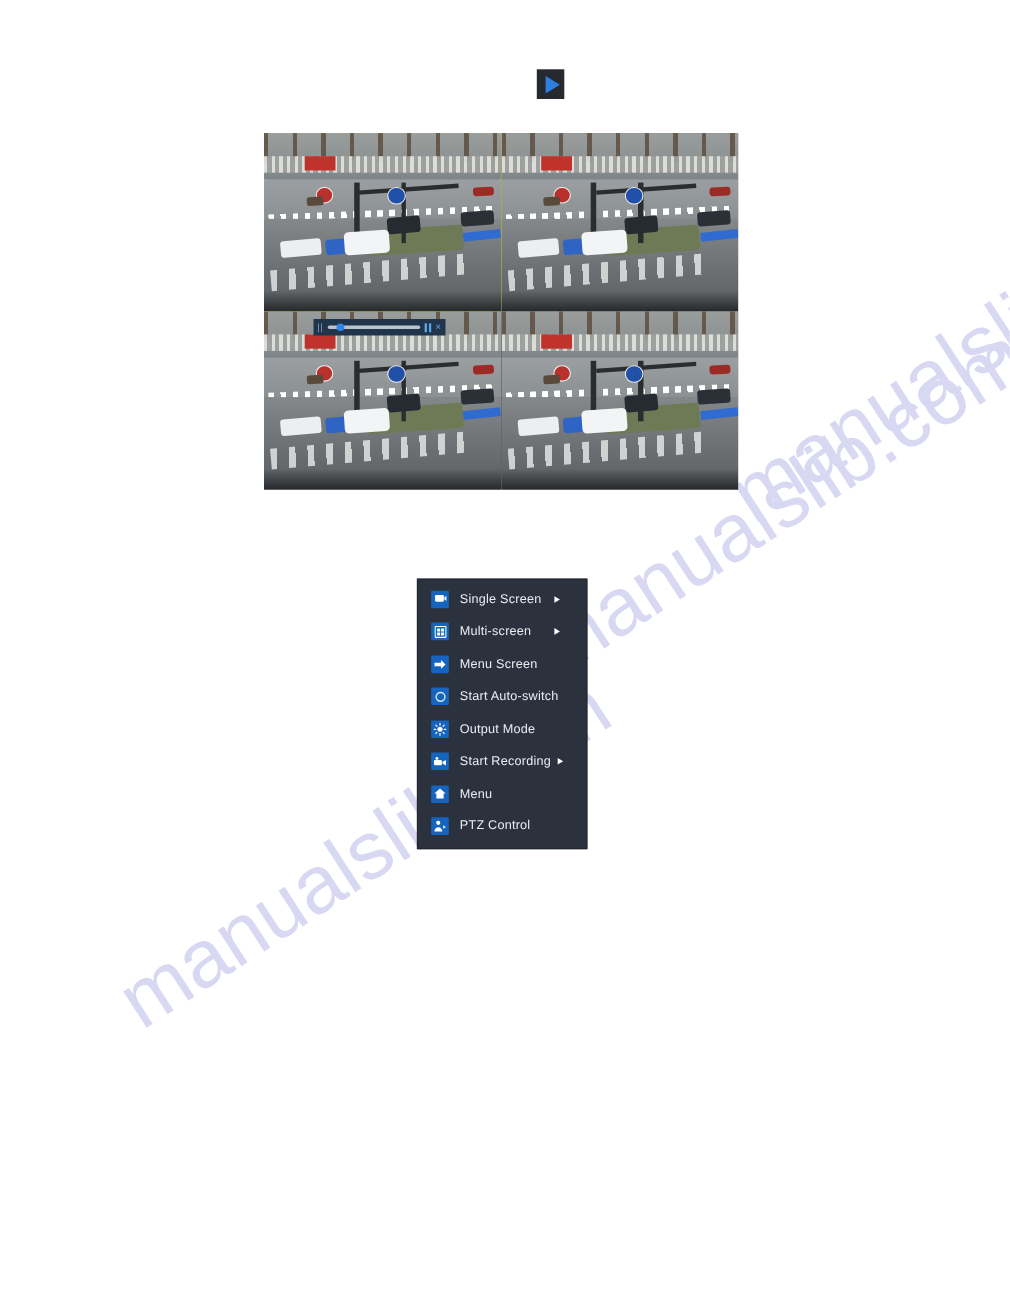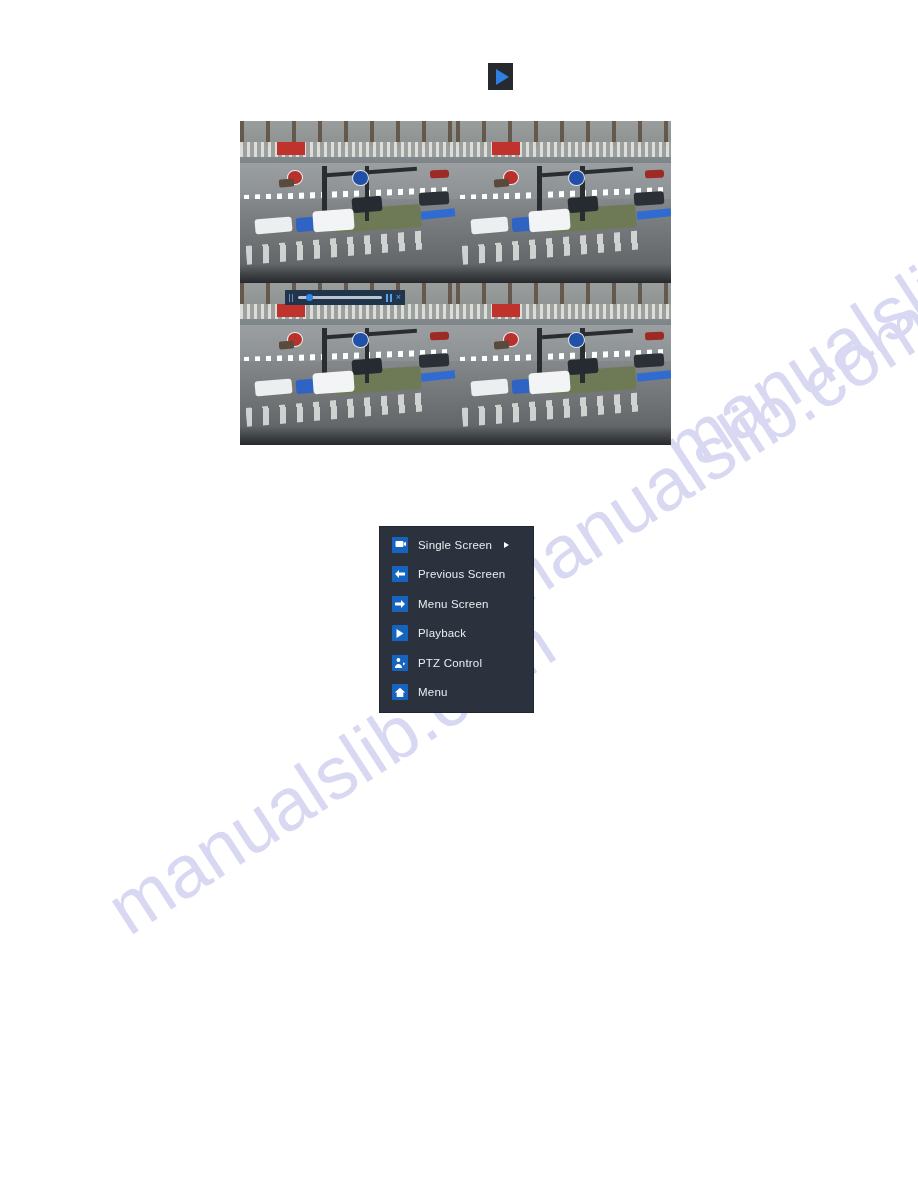--- a/index.html
+++ b/index.html
@@ -438,70 +438,104 @@
     <span class="ctx-ico">
       <svg width="11" height="9" viewBox="0 0 11 9">
           <rect x="0.5" y="1" width="8" height="6" rx="1" fill="#fff"></rect>
           <path d="M9 3l2-1.3v4.6L9 5z" fill="#fff"></path>
         </svg>
     </span>
     <span class="ctx-label">Single Screen</span>
     <span class="ctx-arrow"></span>
   </div>
 
-
-  <div class="ctx-item">
-    <span class="ctx-ico">
-      <svg width="12" height="10" viewBox="0 0 12 10">
-          <path d="M5 1L1 5l4 4V6.6h6V3.4H5z" fill="#fff"></path>
-        </svg>
-    </span>
-    <span class="ctx-label">Previous Screen</span>
-    <span class="ctx-arrow hidden"></span>
-  </div>
+  <div class="ctx-item">
+    <span class="ctx-ico">
+      <svg width="11" height="11" viewBox="0 0 11 11">
+          <rect x="0.5" y="0.5" width="10" height="10" rx="1" fill="none" stroke="#fff" stroke-width="1.2"></rect>
+          <rect x="2.4" y="2.4" width="2.7" height="2.7" fill="#fff"></rect>
+          <rect x="6" y="2.4" width="2.7" height="2.7" fill="#fff"></rect>
+          <rect x="2.4" y="6" width="2.7" height="2.7" fill="#fff"></rect>
+          <rect x="6" y="6" width="2.7" height="2.7" fill="#fff"></rect>
+        </svg>
+    </span>
+    <span class="ctx-label">Multi-screen</span>
+    <span class="ctx-arrow"></span>
+  </div>
+
 
   <div class="ctx-item">
     <span class="ctx-ico">
       <svg width="12" height="10" viewBox="0 0 12 10">
           <path d="M7 1l4 4-4 4V6.6H1V3.4h6z" fill="#fff"></path>
         </svg>
     </span>
     <span class="ctx-label">Menu Screen</span>
     <span class="ctx-arrow hidden"></span>
   </div>
 
-
-
-
-
-  <div class="ctx-item">
-    <span class="ctx-ico">
-      <svg width="10" height="11" viewBox="0 0 10 11">
-          <path d="M1.5 1l7 4.5-7 4.5z" fill="#fff"></path>
-        </svg>
-    </span>
-    <span class="ctx-label">Playback</span>
+  <div class="ctx-item">
+    <span class="ctx-ico">
+      <svg width="11" height="11" viewBox="0 0 11 11">
+          <circle cx="5.5" cy="5.5" r="4" fill="none" stroke="#cfe3f7" stroke-width="1.3"></circle>
+        </svg>
+    </span>
+    <span class="ctx-label">Start Auto-switch</span>
+    <span class="ctx-arrow hidden"></span>
+  </div>
+
+  <div class="ctx-item">
+    <span class="ctx-ico">
+      <svg width="12" height="12" viewBox="0 0 12 12">
+          <circle cx="6" cy="6" r="2.3" fill="#fff"></circle>
+          <g stroke="#fff" stroke-width="1.1" stroke-linecap="round">
+            <line x1="6" y1="0.7" x2="6" y2="2.2"></line>
+            <line x1="6" y1="9.8" x2="6" y2="11.3"></line>
+            <line x1="0.7" y1="6" x2="2.2" y2="6"></line>
+            <line x1="9.8" y1="6" x2="11.3" y2="6"></line>
+            <line x1="2.2" y1="2.2" x2="3.2" y2="3.2"></line>
+            <line x1="8.8" y1="8.8" x2="9.8" y2="9.8"></line>
+            <line x1="9.8" y1="2.2" x2="8.8" y2="3.2"></line>
+            <line x1="3.2" y1="8.8" x2="2.2" y2="9.8"></line>
+          </g>
+        </svg>
+    </span>
+    <span class="ctx-label">Output Mode</span>
+    <span class="ctx-arrow hidden"></span>
+  </div>
+
+
+  <div class="ctx-item">
+    <span class="ctx-ico">
+      <svg width="12" height="9" viewBox="0 0 12 9">
+          <rect x="0.5" y="3" width="7.2" height="4.6" rx="0.8" fill="#fff"></rect>
+          <path d="M8.3 4.4L11.4 2.8v5L8.3 6.2z" fill="#fff"></path>
+          <circle cx="3.2" cy="1.5" r="1.3" fill="#fff"></circle>
+        </svg>
+    </span>
+    <span class="ctx-label">Start Recording</span>
+    <span class="ctx-arrow"></span>
+  </div>
+
+
+  <div class="ctx-item">
+    <span class="ctx-ico">
+      <svg width="12" height="11" viewBox="0 0 12 11">
+          <path d="M6 0.8L11.2 5.4H9.3V10H2.7V5.4H0.8z" fill="#fff"></path>
+        </svg>
+    </span>
+    <span class="ctx-label">Menu</span>
     <span class="ctx-arrow hidden"></span>
   </div>
 
   <div class="ctx-item">
     <span class="ctx-ico">
       <svg width="12" height="12" viewBox="0 0 12 12">
           <circle cx="4.4" cy="3" r="1.9" fill="#fff"></circle>
           <path d="M0.9 11c0-2.3 1.6-4 3.6-4s3.6 1.7 3.6 4z" fill="#fff"></path>
           <path d="M9 5.2l2.3 1.6-2.3 1.6z" fill="#fff"></path>
         </svg>
     </span>
     <span class="ctx-label">PTZ Control</span>
     <span class="ctx-arrow hidden"></span>
   </div>
 
-  <div class="ctx-item">
-    <span class="ctx-ico">
-      <svg width="12" height="11" viewBox="0 0 12 11">
-          <path d="M6 0.8L11.2 5.4H9.3V10H2.7V5.4H0.8z" fill="#fff"></path>
-        </svg>
-    </span>
-    <span class="ctx-label">Menu</span>
-    <span class="ctx-arrow hidden"></span>
-  </div>
-
 </div>
 
 </body></html>

